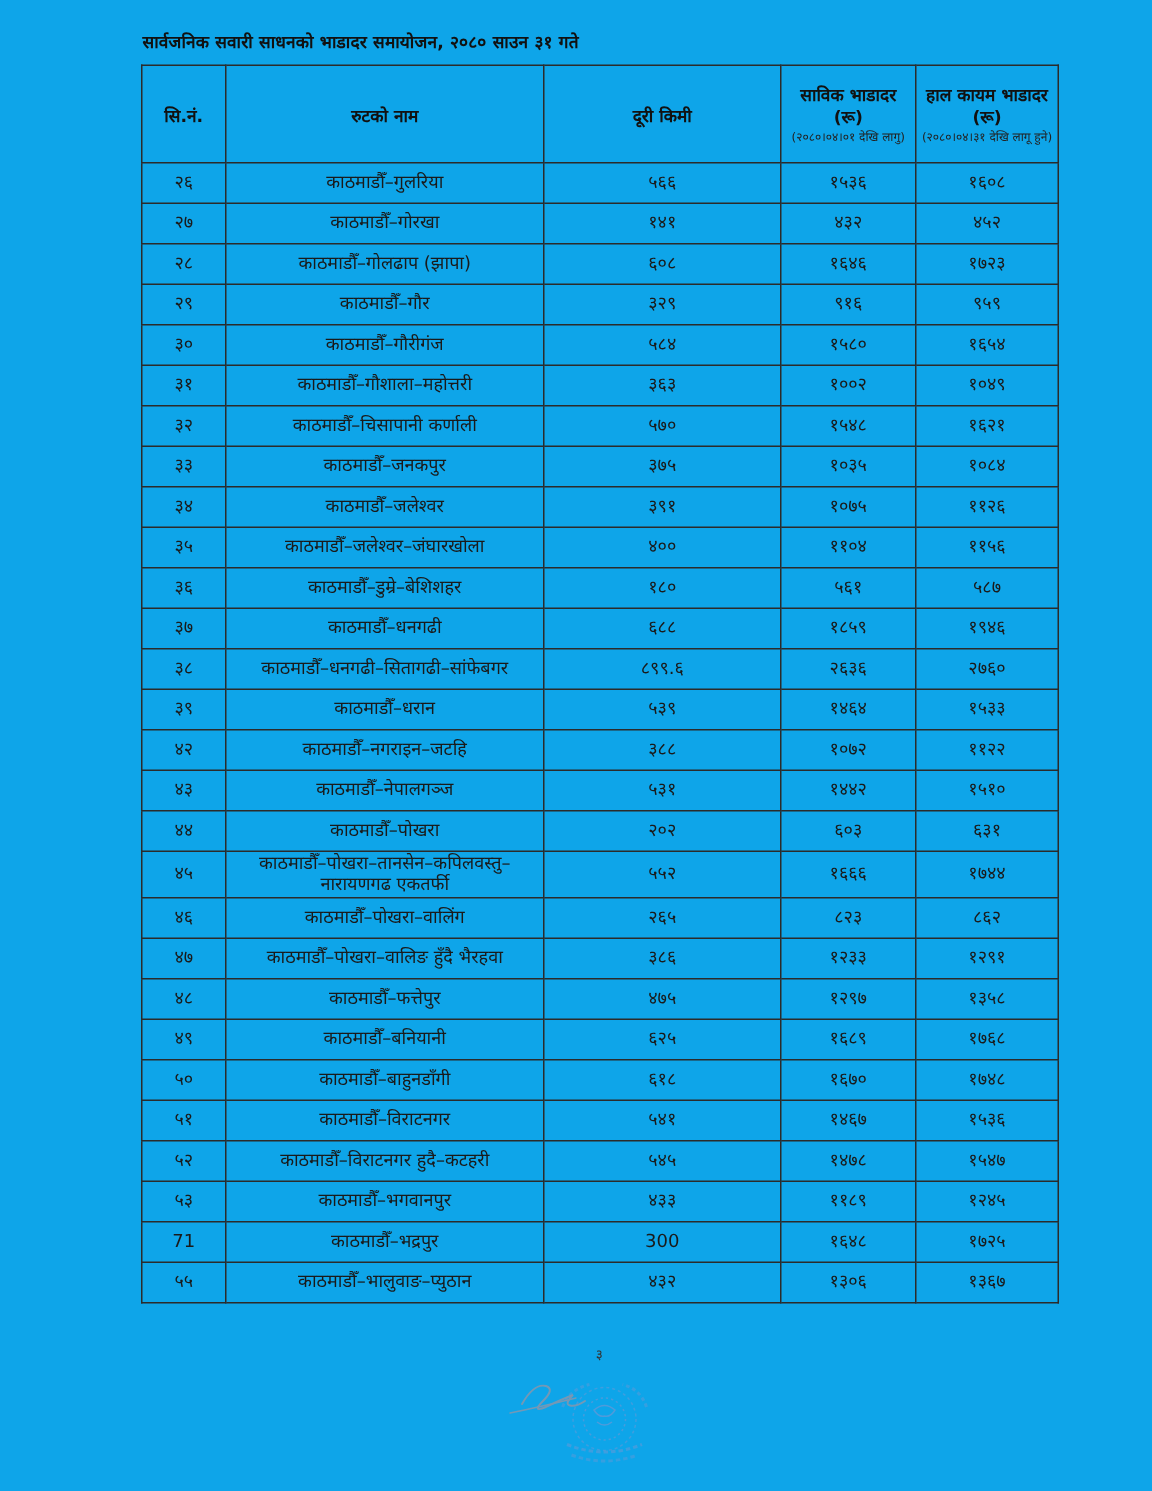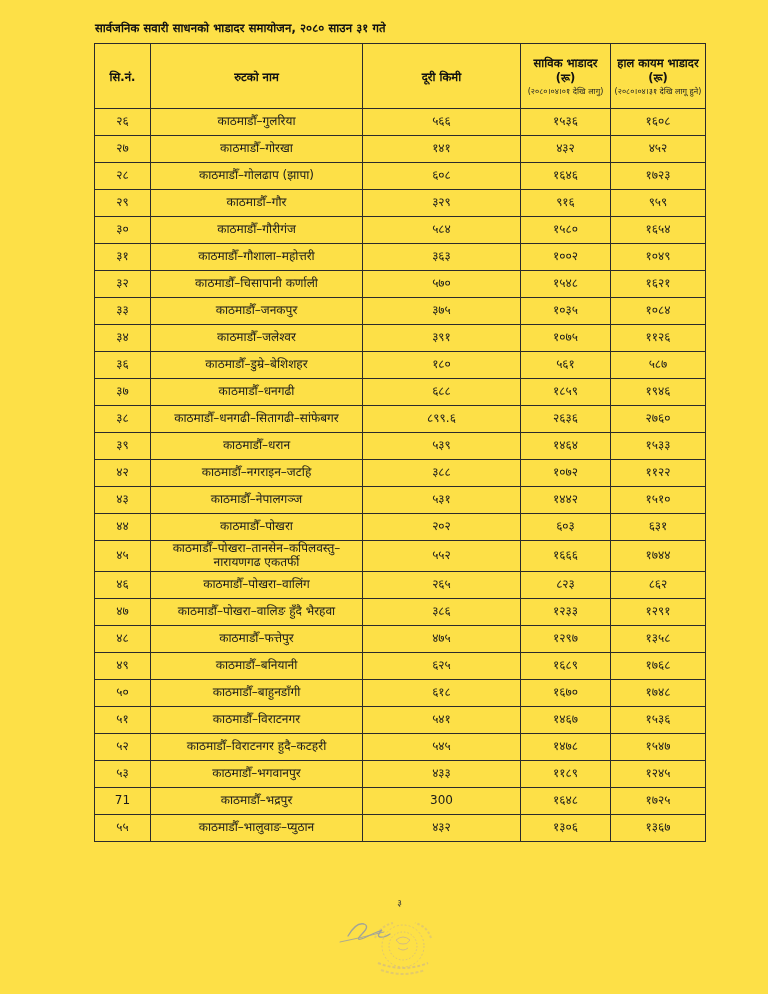--- a/index.html
+++ b/index.html
@@ -4,21 +4,21 @@
 <style>
   html,body{margin:0;padding:0;}
   body{
     width:768px;height:994px;
     background:#ffffff;
     font-family:"DejaVu Sans","Liberation Sans",sans-serif;
     color:#1c1c1c;
     position:relative;
     overflow:hidden;
   }
-  .page{position:absolute;inset:0;background:#fde047;}
+  .page{position:absolute;inset:0;background:#0ea5e9;}
   .doc-title{
     position:absolute;left:95px;top:20px;
     font-size:11.5px;font-weight:bold;color:#111;
     letter-spacing:0.1px;
     white-space:nowrap;
   }
   table.fare{
     position:absolute;left:94px;top:43px;
     width:611px;
     border-collapse:collapse;
@@ -146,20 +146,27 @@
           <td>१०८४</td>
         </tr>
         <tr>
           <td>३४</td>
           <td>काठमाडौँ–जलेश्वर</td>
           <td>३९१</td>
           <td>१०७५</td>
           <td>११२६</td>
         </tr>
         <tr>
+          <td>३५</td>
+          <td>काठमाडौँ–जलेश्वर–जंघारखोला</td>
+          <td>४००</td>
+          <td>११०४</td>
+          <td>११५६</td>
+        </tr>
+        <tr>
           <td>३६</td>
           <td>काठमाडौँ–डुम्रे–बेशिशहर</td>
           <td>१८०</td>
           <td>५६१</td>
           <td>५८७</td>
         </tr>
         <tr>
           <td>३७</td>
           <td>काठमाडौँ–धनगढी</td>
           <td>६८८</td>

